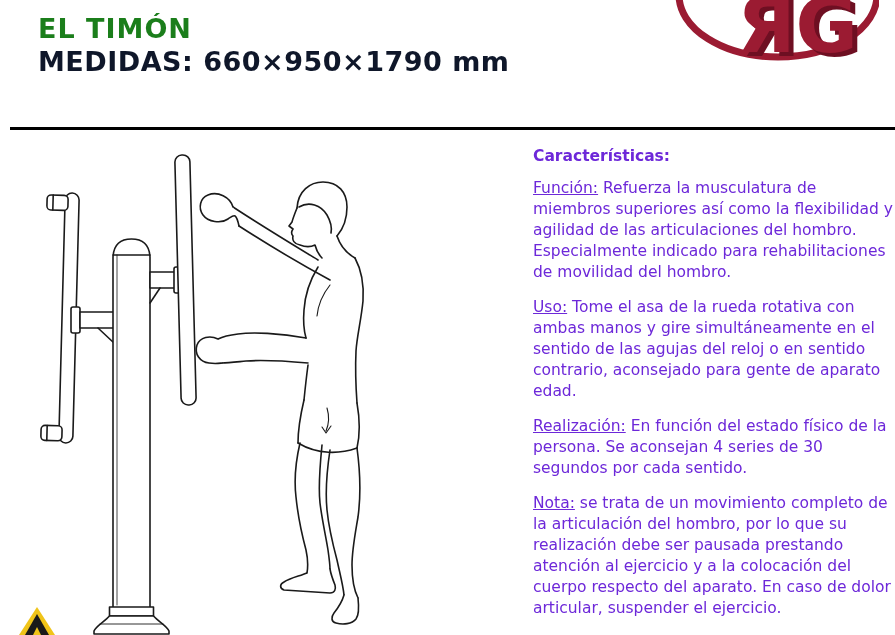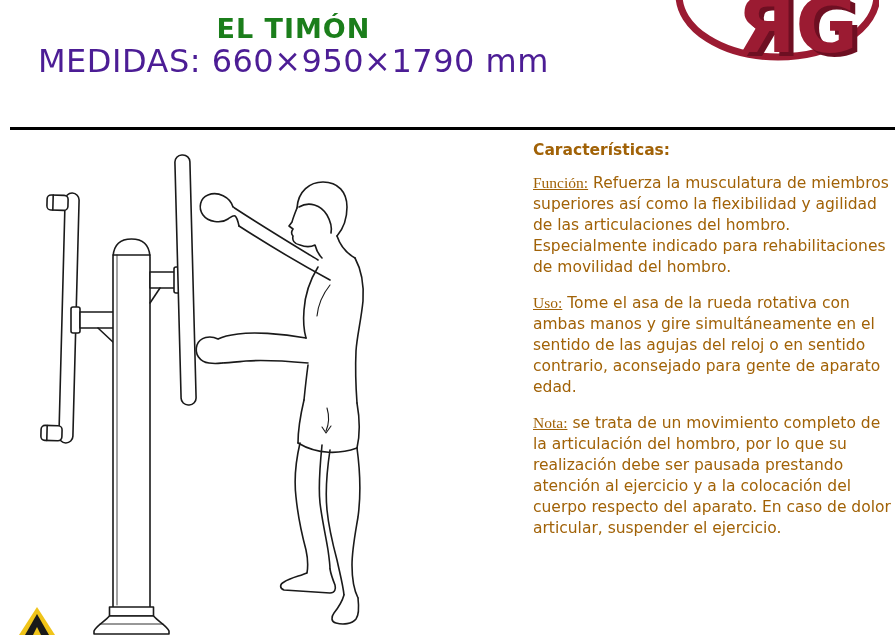--- a/index.html
+++ b/index.html
@@ -2,39 +2,39 @@
 <html><head>
 <meta charset="utf-8">
 <style>
   * { margin: 0; padding: 0; box-sizing: border-box; }
   html, body { width: 895px; height: 635px; background: #ffffff; overflow: hidden; }
   body { font-family: "DejaVu Sans", sans-serif; color: #111; position: relative; }
 
   .page { position: absolute; inset: 0; width: 895px; height: 635px; background: #fff; }
 
   
-  .header-block { position: absolute; left: 38px; top: 12px; text-align: center; }
+  .header-block { position: absolute; left: 38px; top: 12px; }
   .title-line { color: #1b7e1b; font-size: 27px; font-weight: bold; line-height: 33px; letter-spacing: 1px; }
-  .medidas-line { color: #4c1d95; font-size: 32px; font-weight: normal; line-height: 33px; letter-spacing: 0.5px; }
+  .medidas-line { color: #0f172a; font-size: 27px; font-weight: bold; line-height: 33px; letter-spacing: 0.5px; }
 
   
   .logo-wrap { position: absolute; top: 0; right: 16px; width: 215px; height: 72px; overflow: hidden; }
   .logo-wrap svg { display: block; }
 
   
   .rule { position: absolute; left: 10px; right: 0; top: 127px; height: 3px; background: #000; }
 
   
   .figure-wrap { position: absolute; left: 0; top: 145px; width: 500px; height: 490px; }
 
   
-  .specs { position: absolute; left: 533px; top: 140px; width: 362px; font-size: 15.5px; line-height: 21px; color: #a16207; }
+  .specs { position: absolute; left: 533px; top: 146px; width: 362px; font-size: 15.5px; line-height: 21px; color: #6d28d9; }
   .specs-heading { font-weight: bold; font-size: 15.5px; margin-bottom: 11px; }
   .spec-para { margin-bottom: 14px; }
-  .spec-label { text-decoration: underline; font-family: Liberation Serif, serif; }
+  .spec-label { text-decoration: underline; }
 </style>
 </head>
 <body>
 
 <div class="page">
 
   <div class="header-block">
     <div class="title-line">EL TIMÓN</div>
     <div class="medidas-line">MEDIDAS: 660×950×1790 mm</div>
   </div>
@@ -149,17 +149,18 @@
     </svg>
   </div>
 
   <div class="specs">
     <div class="specs-heading">Características:</div>
 
     <p class="spec-para"><span class="spec-label">Función:</span> <span>Refuerza la musculatura de miembros superiores así como la flexibilidad y agilidad de las articulaciones del hombro. Especialmente indicado para rehabilitaciones de movilidad del hombro.</span></p>
 
     <p class="spec-para"><span class="spec-label">Uso:</span> <span>Tome el asa de la rueda rotativa con ambas manos y gire simultáneamente en el sentido de las agujas del reloj o en sentido contrario, aconsejado para gente de aparato edad.</span></p>
 
+    <p class="spec-para"><span class="spec-label">Realización:</span> <span>En función del estado físico de la persona. Se aconsejan 4 series de 30 segundos por cada sentido.</span></p>
 
     <p class="spec-para"><span class="spec-label">Nota:</span> <span>se trata de un movimiento completo de la articulación del hombro, por lo que su realización debe ser pausada prestando atención al ejercicio y a la colocación del cuerpo respecto del aparato. En caso de dolor articular, suspender el ejercicio.</span></p>
   </div>
 
 </div>
 
 </body></html>

